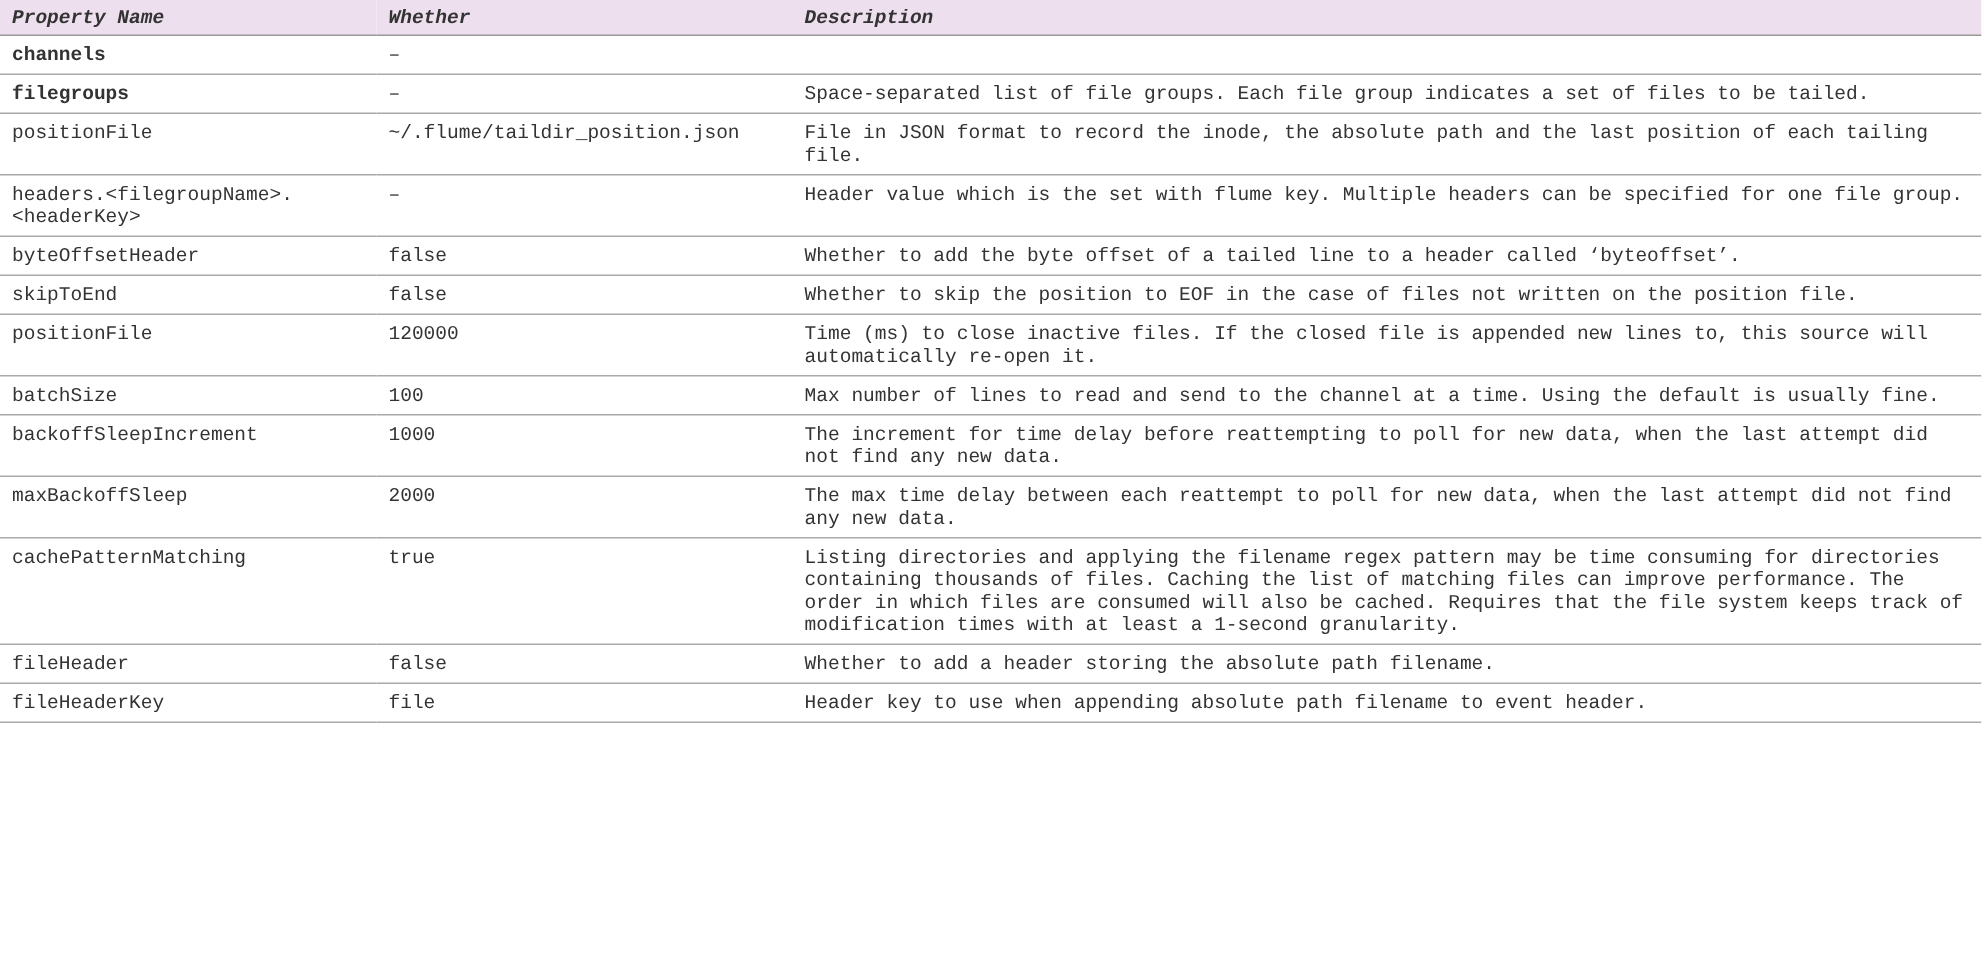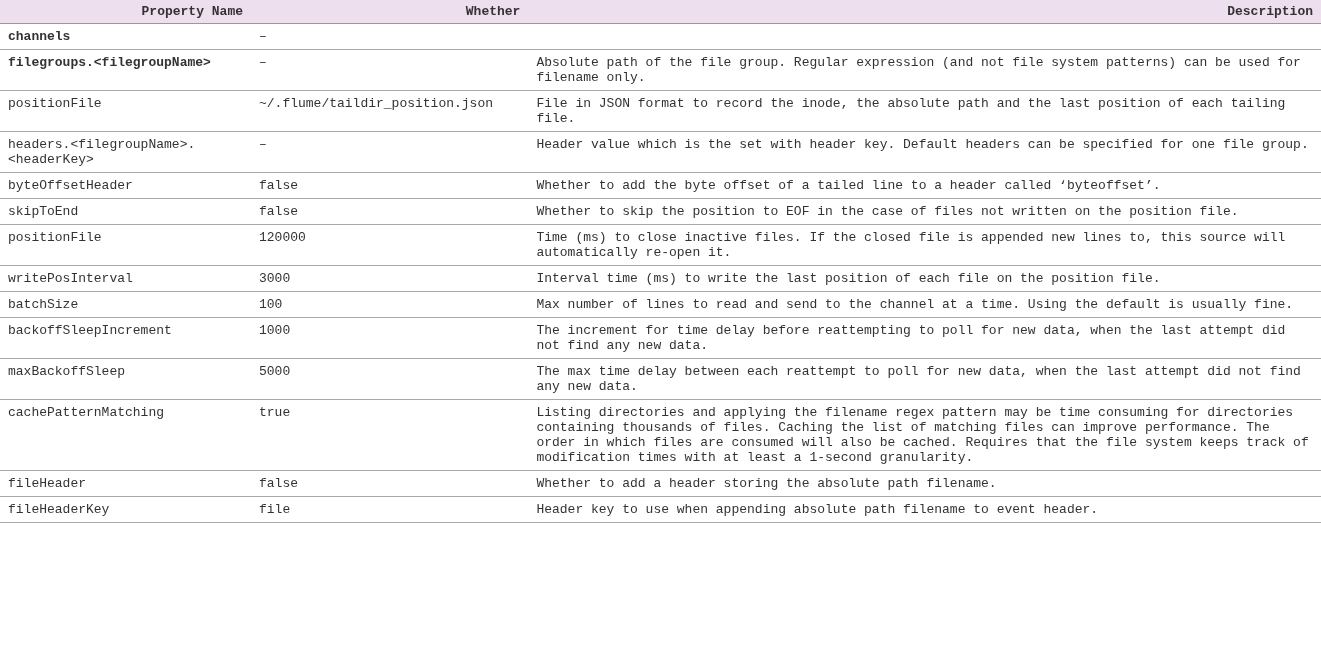--- a/index.html
+++ b/index.html
@@ -8,26 +8,27 @@
       font-family: "Courier New", monospace;
       font-size: 13px;
       background: #fff;
     }
     table {
       border-collapse: collapse;
       width: 100%;
       table-layout: fixed;
     }
     th {
-      text-align: right;
+      text-align: left;
       font-weight: bold;
       background: #eedfee;
       padding: 4px 8px;
       border-bottom: 1px solid #999;
       color: #333;
+      font-style: italic;
     }
     td {
       padding: 5px 8px;
       border-bottom: 1px solid #aaa;
       vertical-align: top;
       color: #333;
     }
     .col-name { width: 19%; }
     .col-default { width: 21%; }
     .col-desc { width: 60%; }
@@ -49,67 +50,62 @@
       <th>Description</th>
     </tr>
   </thead>
   <tbody id="table-body">
   <tr>
         <td class="bold">channels</td>
         <td>–</td>
         <td></td>
       </tr>
       <tr>
-        <td class="bold">filegroups.&lt;filegroupName&gt;</td>
+        <td class="bold">filegroups</td>
         <td>–</td>
-        <td>Absolute path of the file group. Regular expression (and not file system patterns) can be used for filename only.</td>
+        <td>Space-separated list of file groups. Each file group indicates a set of files to be tailed.</td>
       </tr>
       <tr>
         <td>positionFile</td>
         <td>~/.flume/taildir_position.json</td>
         <td>File in JSON format to record the inode, the absolute path and the last position of each tailing file.</td>
       </tr>
       <tr>
         <td>headers.&lt;filegroupName&gt;.&lt;headerKey&gt;</td>
         <td>–</td>
-        <td>Header value which is the set with header key. Default headers can be specified for one file group.</td>
+        <td>Header value which is the set with flume key. Multiple headers can be specified for one file group.</td>
       </tr>
       <tr>
         <td>byteOffsetHeader</td>
         <td>false</td>
         <td>Whether to add the byte offset of a tailed line to a header called ‘byteoffset’.</td>
       </tr>
       <tr>
         <td>skipToEnd</td>
         <td>false</td>
         <td>Whether to skip the position to EOF in the case of files not written on the position file.</td>
       </tr>
       <tr>
         <td>positionFile</td>
         <td>120000</td>
         <td>Time (ms) to close inactive files. If the closed file is appended new lines to, this source will automatically re-open it.</td>
       </tr>
       <tr>
-        <td>writePosInterval</td>
-        <td>3000</td>
-        <td>Interval time (ms) to write the last position of each file on the position file.</td>
-      </tr>
-      <tr>
         <td>batchSize</td>
         <td>100</td>
         <td>Max number of lines to read and send to the channel at a time. Using the default is usually fine.</td>
       </tr>
       <tr>
         <td>backoffSleepIncrement</td>
         <td>1000</td>
         <td>The increment for time delay before reattempting to poll for new data, when the last attempt did not find any new data.</td>
       </tr>
       <tr>
         <td>maxBackoffSleep</td>
-        <td>5000</td>
+        <td>2000</td>
         <td>The max time delay between each reattempt to poll for new data, when the last attempt did not find any new data.</td>
       </tr>
       <tr>
         <td>cachePatternMatching</td>
         <td>true</td>
         <td>Listing directories and applying the filename regex pattern may be time consuming for directories containing thousands of files. Caching the list of matching files can improve performance. The order in which files are consumed will also be cached. Requires that the file system keeps track of modification times with at least a 1-second granularity.</td>
       </tr>
       <tr>
         <td>fileHeader</td>
         <td>false</td>

